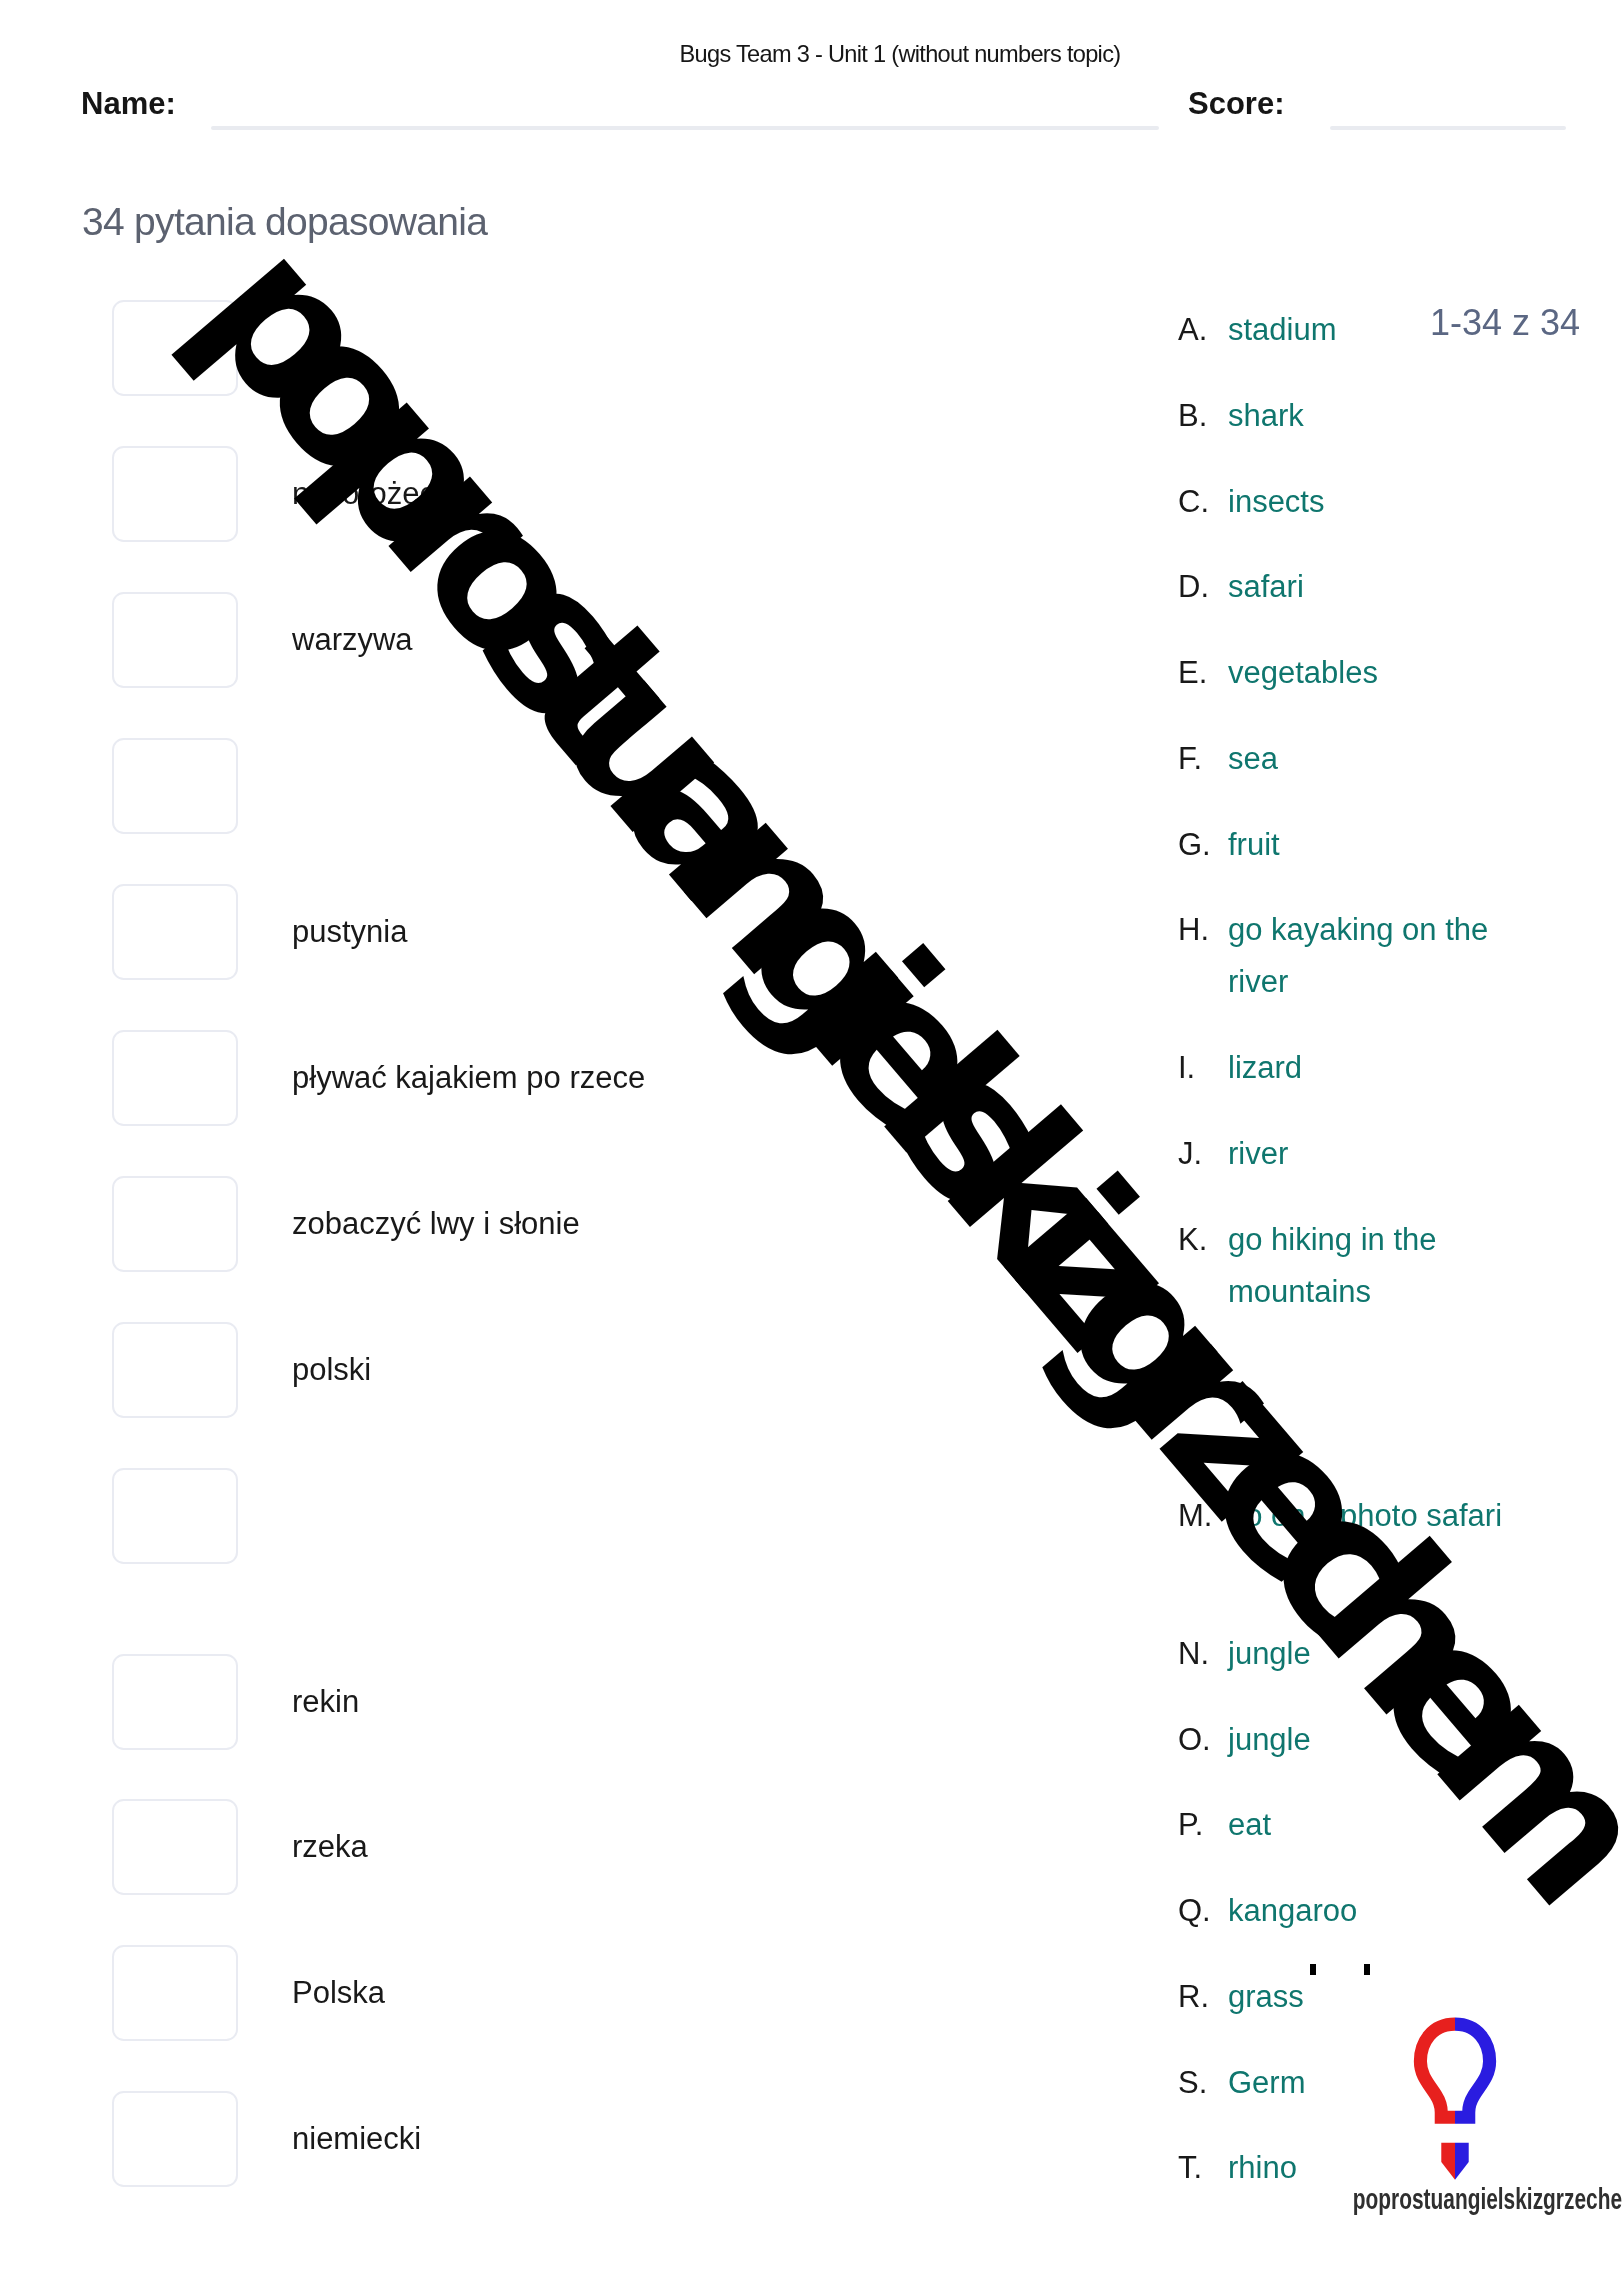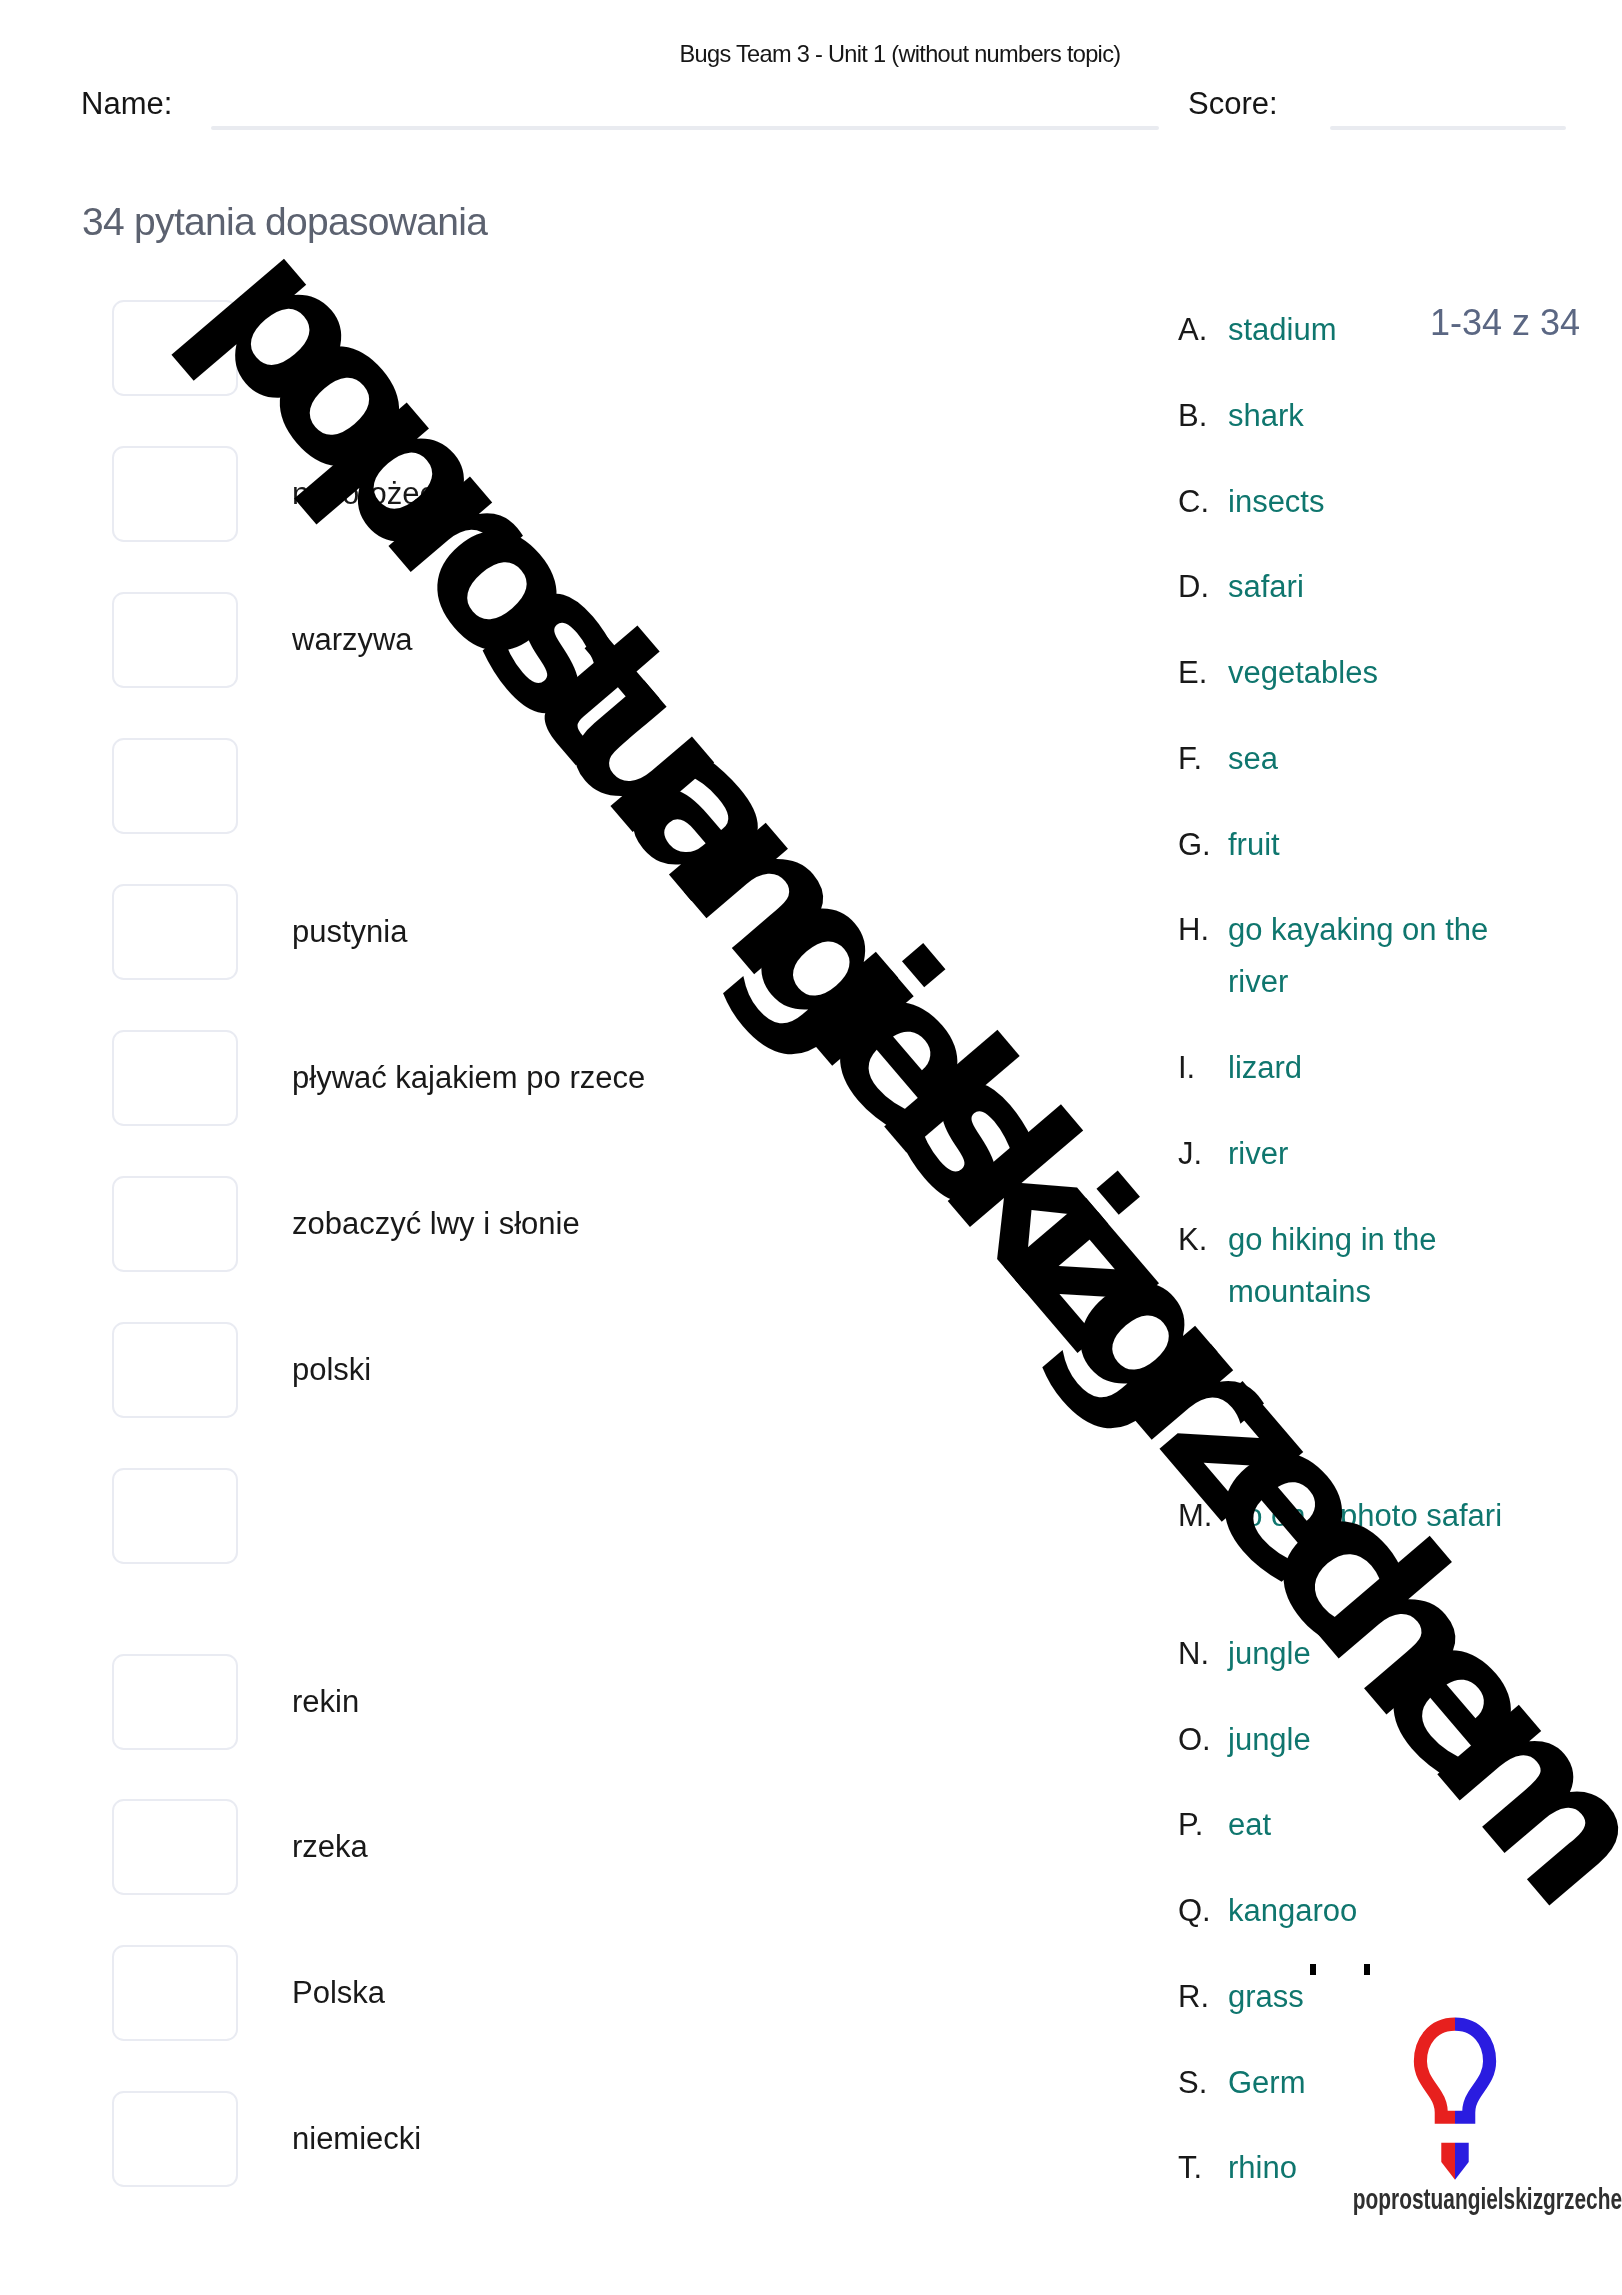--- a/index.html
+++ b/index.html
@@ -5,21 +5,21 @@
   html,body{margin:0;padding:0;}
   body{
     width:1622px;height:2295px;position:relative;background:#ffffff;
     font-family:"Liberation Sans","DejaVu Sans",sans-serif;
     overflow:hidden;
   }
   .doc-title{
     position:absolute;top:41px;left:900px;transform:translateX(-50%);
     font-size:23.6px;letter-spacing:-0.7px;color:#161616;white-space:nowrap;
   }
-  .field-label{position:absolute;font-size:31px;color:#161616;}
+  .field-label{position:absolute;font-size:31px;color:#161616;font-weight:bold;}
   .uline{position:absolute;height:3.9px;background:#e9ebf0;border-radius:2px;}
   .section-heading{
     position:absolute;left:82px;top:200px;font-size:39px;color:#5c6270;
     letter-spacing:-0.7px;white-space:nowrap;text-align:right;
   }
   .progress{position:absolute;left:1430px;top:302px;font-size:36px;color:#5b6783;white-space:nowrap;}
 
   .lrow{position:absolute;left:112px;display:flex;align-items:center;height:96px;}
   .cbx{width:122px;height:92px;border:2px solid #e9ebf2;border-radius:11.8px;background:#ffffff;flex:0 0 auto;}
   .llabel{margin-left:54px;font-size:31px;line-height:52px;color:#191919;width:824px;}

